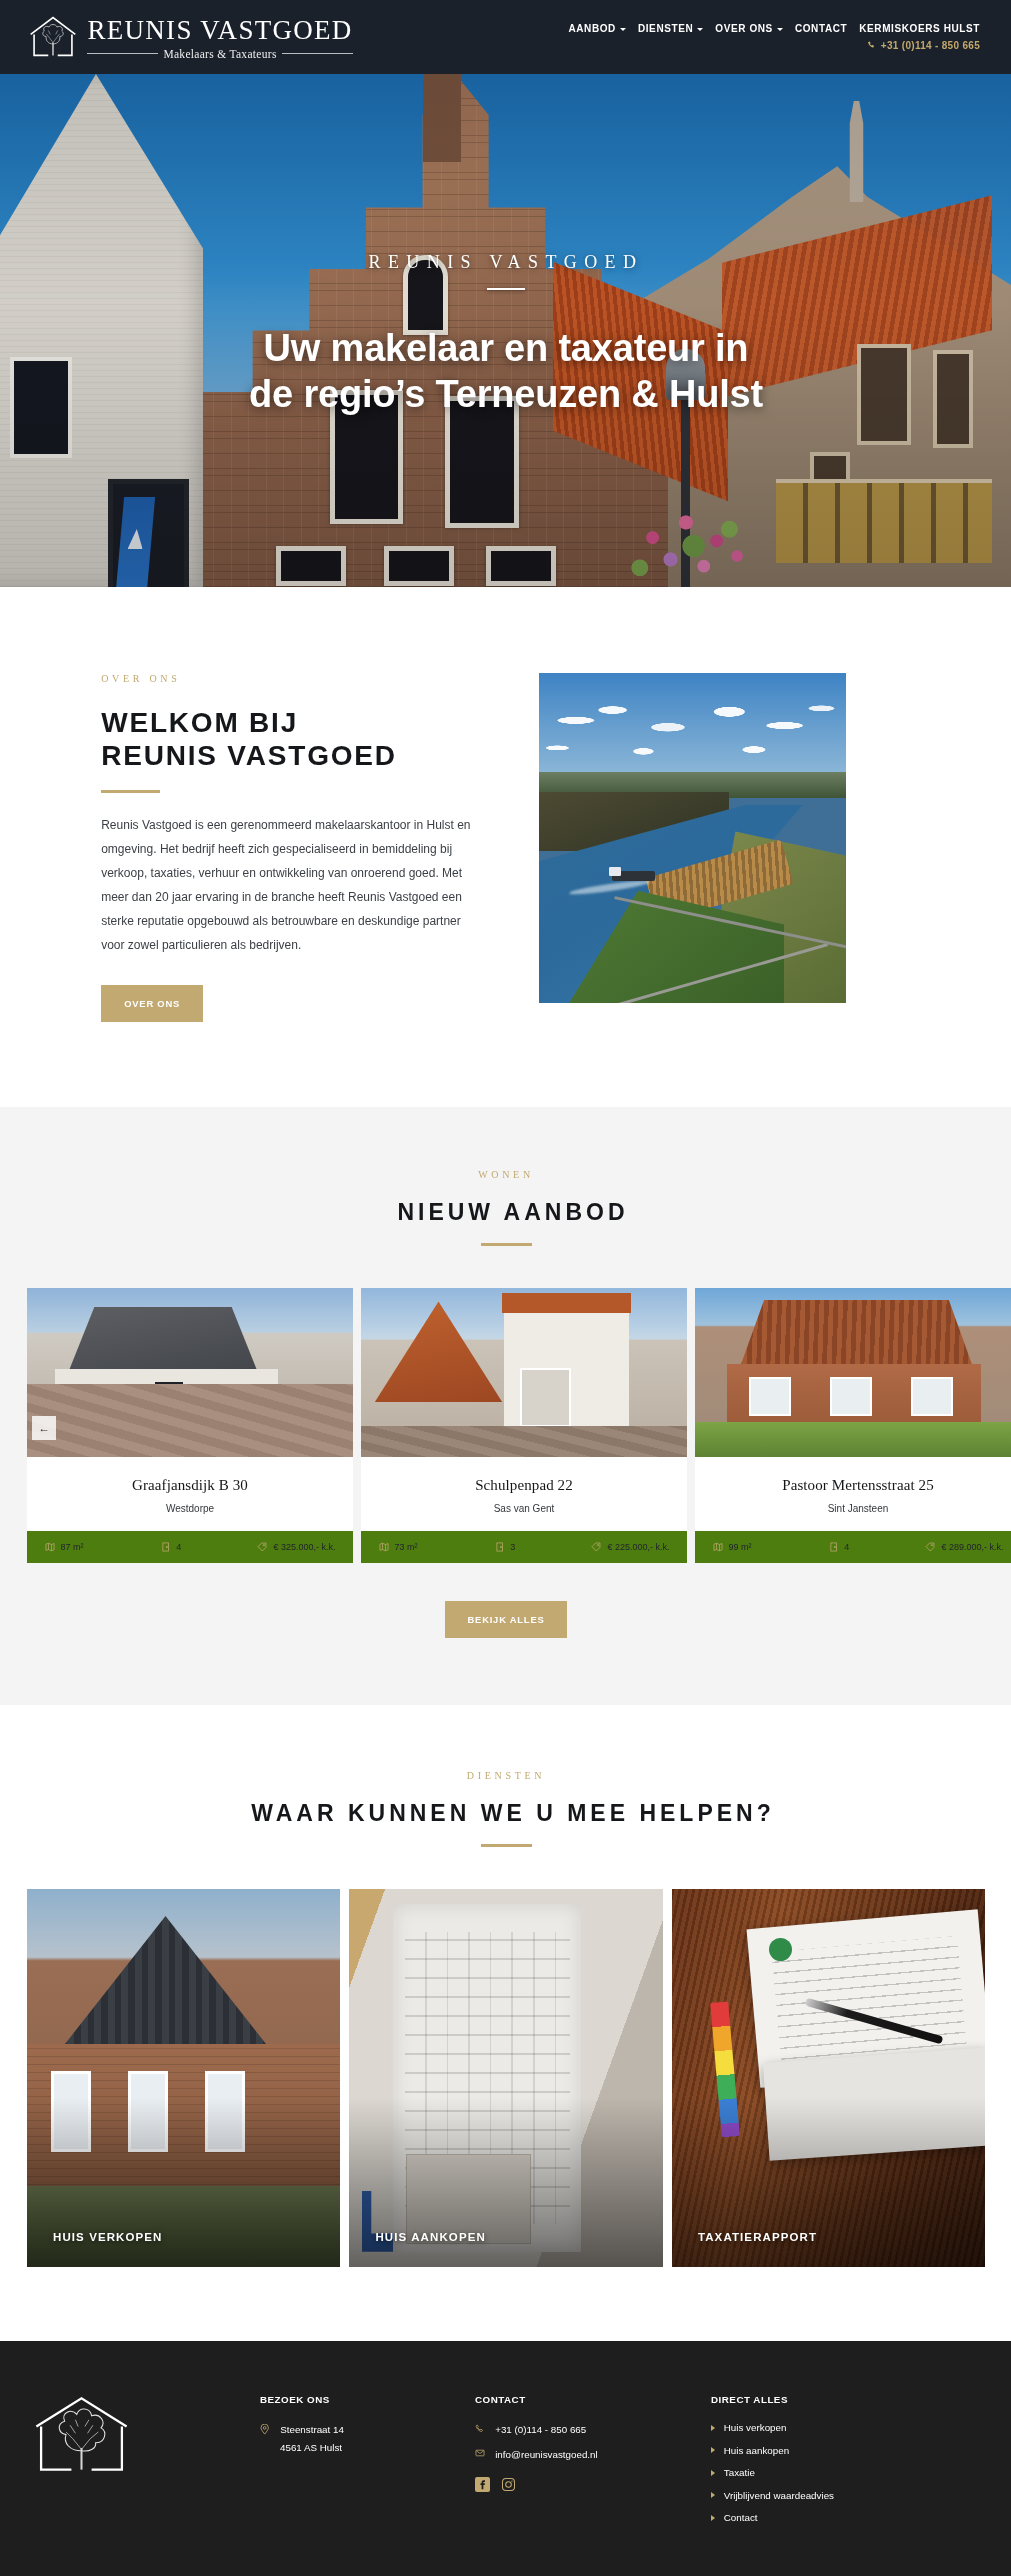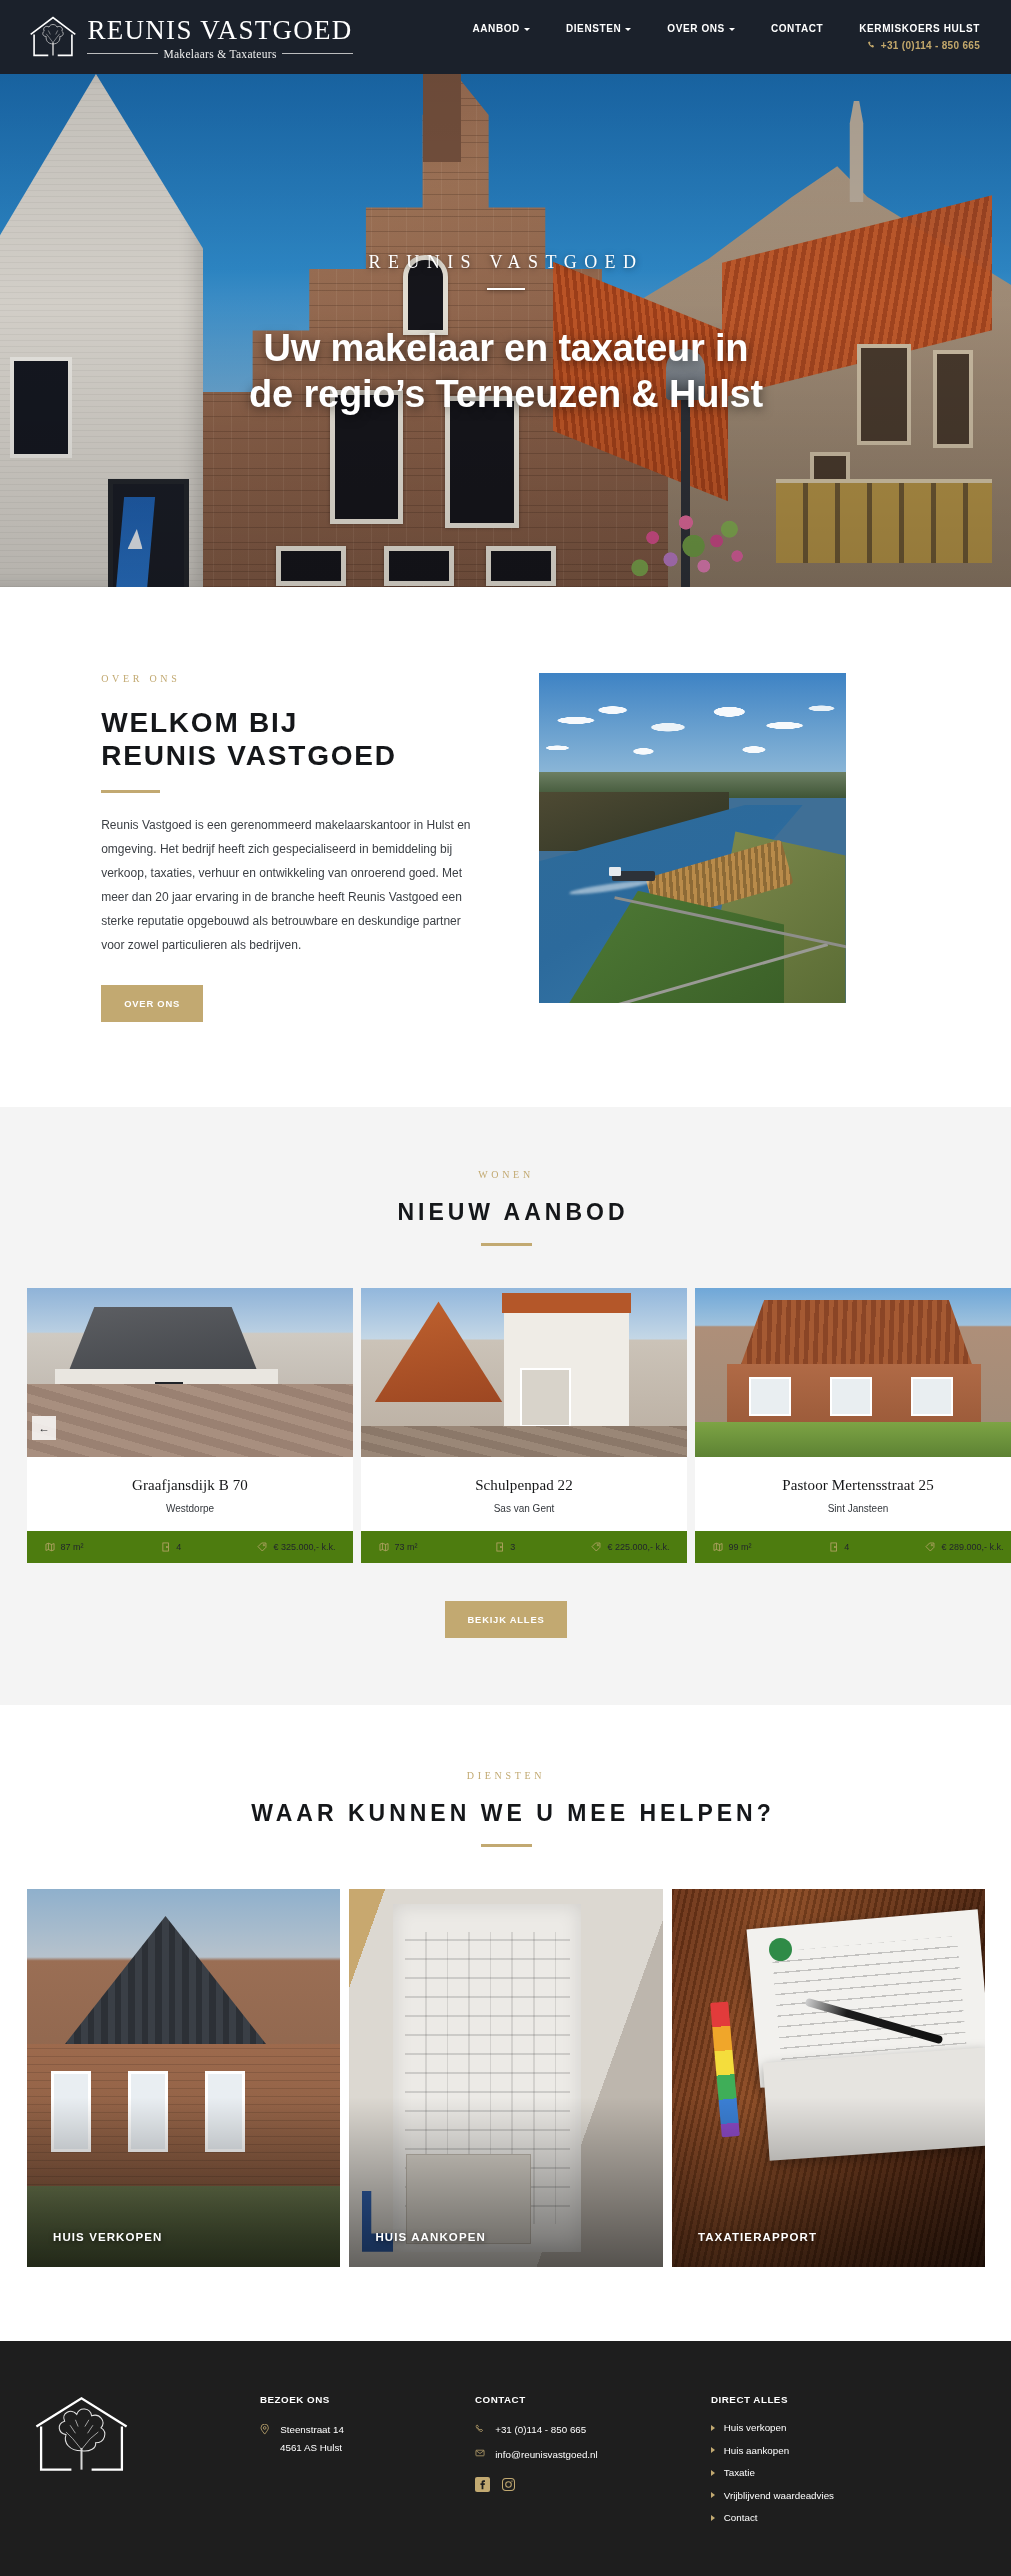--- a/index.html
+++ b/index.html
@@ -28,21 +28,21 @@
     font-weight:400;
   }
   .brand-sub-wrap { display:flex; align-items:center; gap:5.4px; margin-top:3.4px; }
   .brand-rule { height:0.7px; background:#d8d8d8; flex:1 1 auto; opacity:.85;}
   .brand-sub {
     font-family:"Liberation Serif", serif;
     font-size:11.5px; color:#efefef; letter-spacing:0.3px; white-space:nowrap;
   }
 
   .nav-wrap { margin-left:auto; display:flex; flex-direction:column; align-items:flex-end; gap:6px; padding-right:4px;}
-  .nav { display:flex; align-items:flex-start; gap:36px; }
+  .nav { display:flex; align-items:flex-start; gap:12px; }
   .nav-item {
     color:#fff; font-size:10px; font-weight:700; letter-spacing:0.6px;
     display:flex; align-items:center; gap:4px; cursor:pointer; white-space:nowrap;
   }
   .caret { width:0;height:0;border-left:3px solid transparent;border-right:3px solid transparent;border-top:3.4px solid #fff; display:inline-block; margin-top:1.3px;}
   .nav-phone {
     color:#c3a86b; font-size:10px; font-weight:700; letter-spacing:0.3px;
     display:flex; align-items:center; gap:4.7px; cursor:pointer;
   }
 
@@ -468,21 +468,21 @@
         <span>←</span>
       </div>
 
       <article class="card">
         <div class="card-photo ph1">
           <div class="ph1-wall"></div>
           <div class="ph1-door"></div>
           <div class="ph1-grass"></div>
         </div>
         <div class="card-body">
-          <div class="card-title">Graafjansdijk B 70</div>
+          <div class="card-title">Graafjansdijk B 30</div>
           <div class="card-city">Westdorpe</div>
         </div>
         <div class="card-meta">
           <div class="meta-i m1">
             <span class="gold-ico">
               <svg width="10" height="10" viewBox="0 0 16 16" fill="none" stroke="#c2a971" stroke-width="1.2">
                   <path d="M1.5 3.5 5.5 2 10.5 4 14.5 2.5v10L10.5 14 5.5 12 1.5 13.5z"></path>
                   <path d="M5.5 2v10M10.5 4v10"></path>
                 </svg>
             </span>

